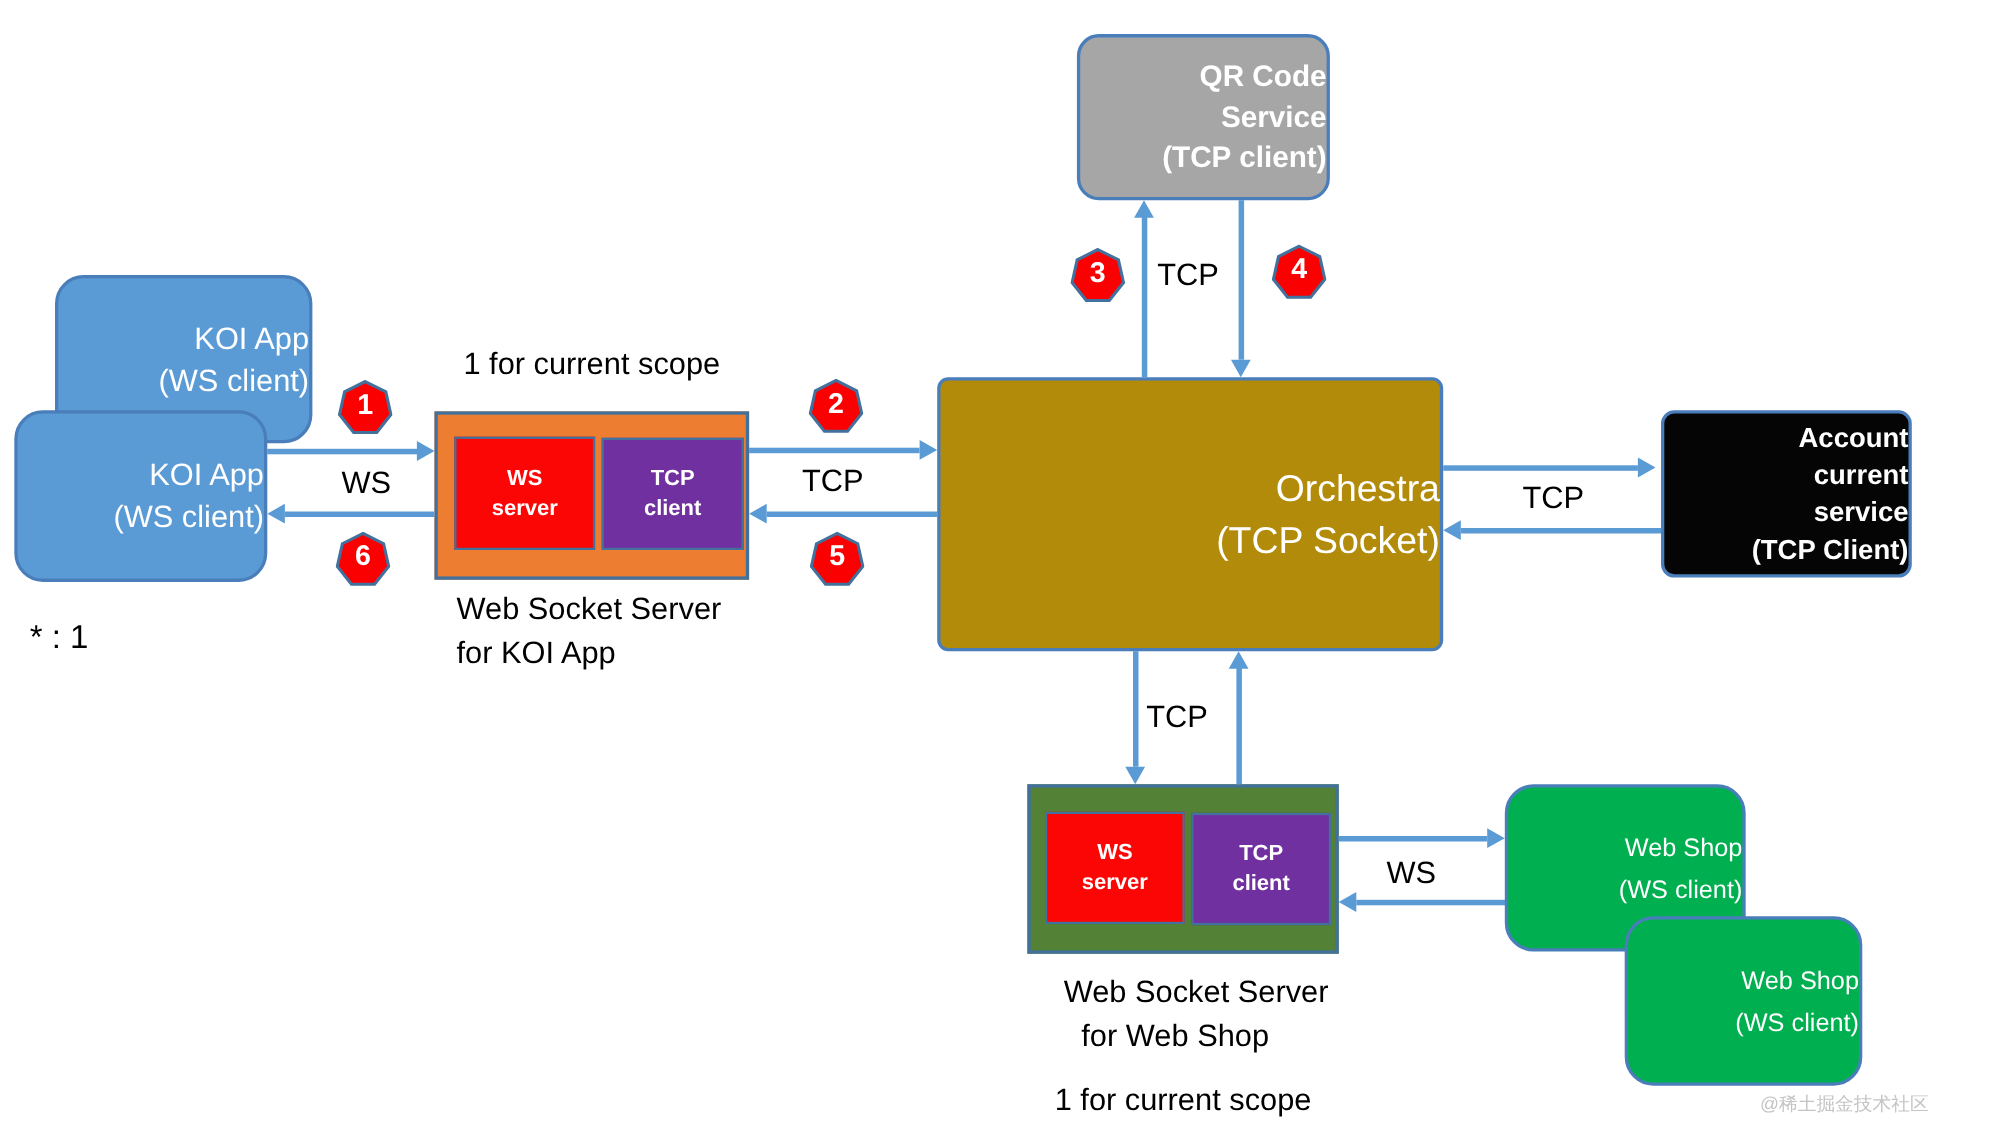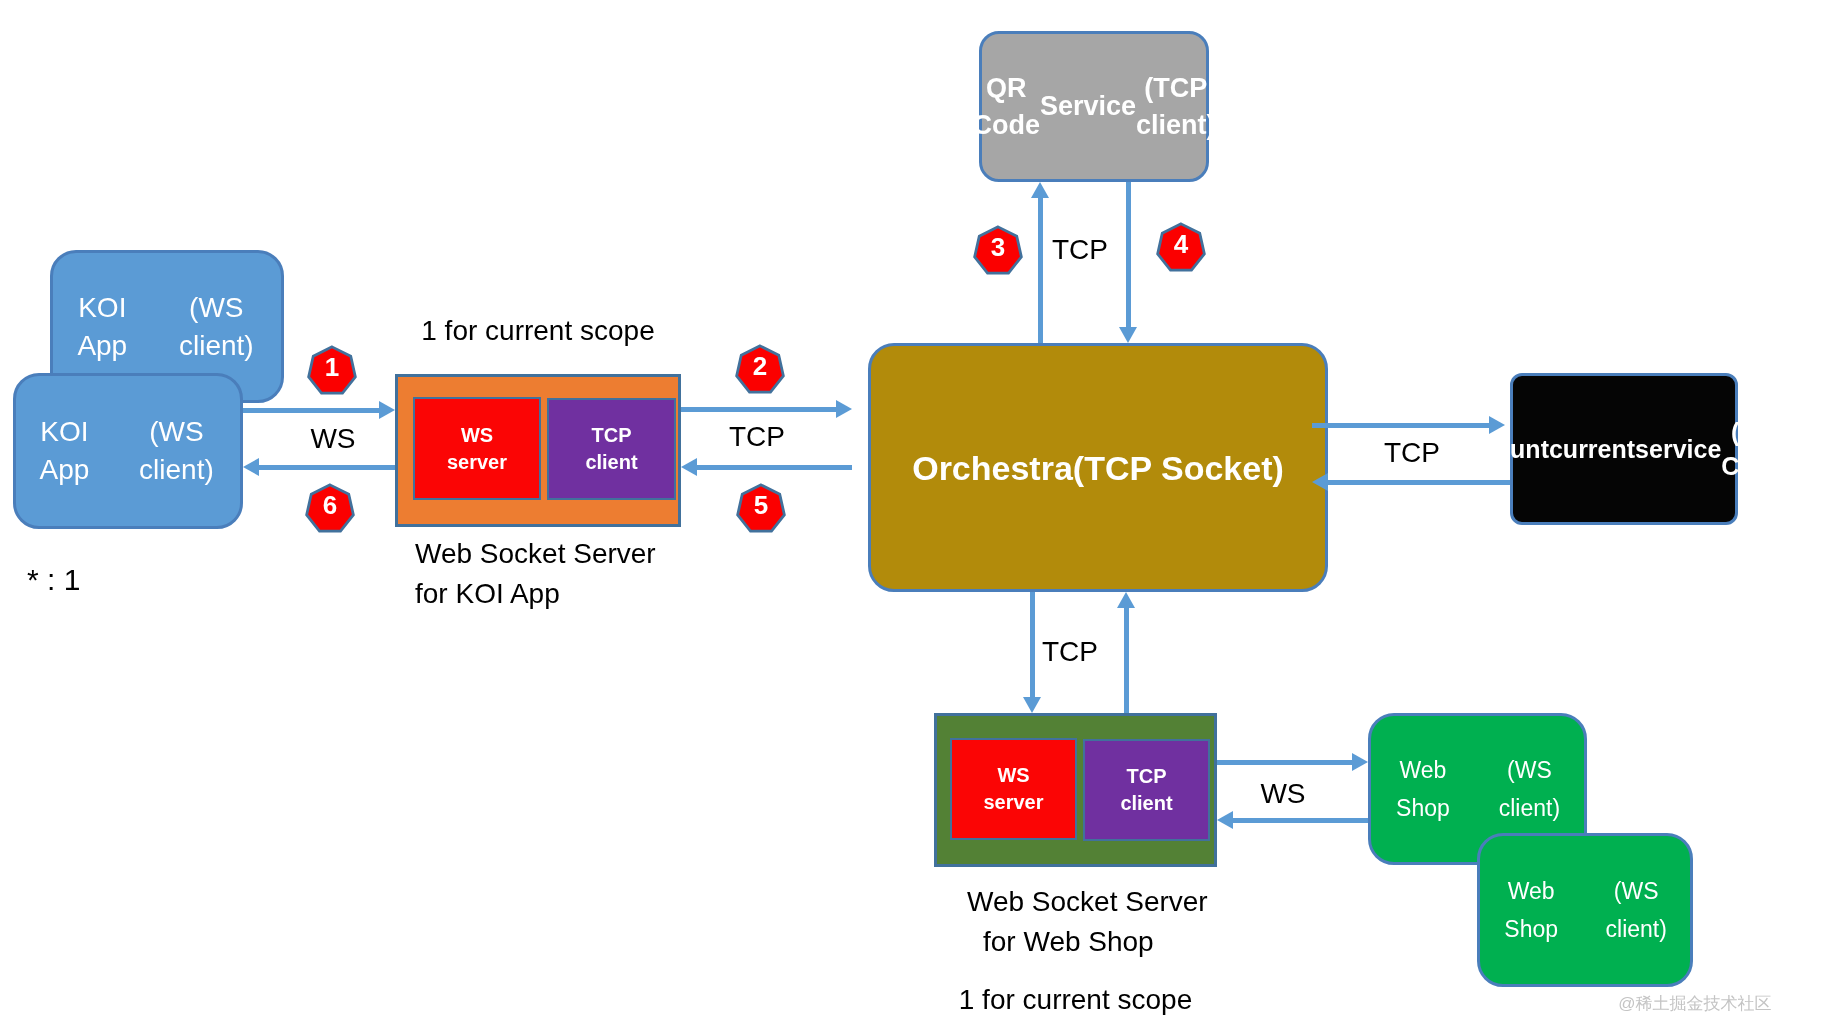--- a/index.html
+++ b/index.html
@@ -8,27 +8,27 @@
     --gold:#B28B0B; --gray:#A6A6A6; --black-node:#050505;
     --green-dark:#538135; --green:#00B050; --badge-red:#FB0000;
     --label:#000000; --watermark:#C4C4C4;
   }
   html,body{margin:0;padding:0;background:#ffffff;}
   .canvas{
     position:relative;width:1825px;height:1022px;background:#ffffff;overflow:hidden;
     font-family:"Liberation Sans",sans-serif;
   }
   .node{
-    position:absolute;display:flex;align-items:center;justify-content:center;
+    position:absolute;display:flex;flex-direction:column;align-items:flex-end;justify-content:center;
     color:#ffffff;text-align:center;box-sizing:border-box;border:3px solid var(--node-border);
   }
   .node span{display:block;}
   .n-blue{background:var(--blue);border-radius:26px;font-size:28px;line-height:38px;}
   .n-gray{background:var(--gray);border-radius:20px;font-size:27px;line-height:37px;font-weight:bold;}
-  .n-gold{background:var(--gold);border-radius:26px;font-size:34px;line-height:48px;font-weight:bold;margin-left:16px;}
+  .n-gold{background:var(--gold);border-radius:10px;font-size:34px;line-height:48px;font-weight:normal;}
   .n-black{background:var(--black-node);border-radius:12px;font-size:25px;line-height:34px;font-weight:bold;}
   .n-green{background:var(--green);border-radius:26px;font-size:23px;line-height:38px;}
   .rectbox{position:absolute;box-sizing:border-box;border:3px solid var(--rect-border);}
   .c-orange{background:var(--orange);}
   .c-green{background:var(--green-dark);}
   .sub{
     position:absolute;box-sizing:border-box;border:2px solid var(--rect-border);
     display:flex;flex-direction:column;align-items:center;justify-content:center;
     color:#ffffff;font-weight:bold;font-size:20px;line-height:27px;text-align:center;
   }
@@ -188,15 +188,15 @@
   <div class="lbl ctr" style="left:1253px;top:778px;width:60px;">WS</div>
 
   <div class="lbl ctr" style="left:395px;top:315px;width:286px;">1 for current scope</div>
   <div class="lbl" style="left:415px;top:538px;">Web Socket Server</div>
   <div class="lbl" style="left:415px;top:578px;">for KOI App</div>
   <div class="lbl" style="left:967px;top:886px;">Web Socket Server</div>
   <div class="lbl" style="left:967px;top:926px;margin-left:16px;">for Web Shop</div>
   <div class="lbl ctr" style="left:934px;top:984px;width:283px;">1 for current scope</div>
   <div class="lbl" style="left:27px;top:563px;font-size:30px;">* : 1</div>
 
-  <div class="watermark" style="left:1600px;top:992px;width:190px;text-align:center;">@稀土掘金技术社区</div>
+  <div class="watermark" style="left:1600px;top:992px;width:190px;text-align:left;">@稀土掘金技术社区</div>
 
 </div>
 
 </body></html>

